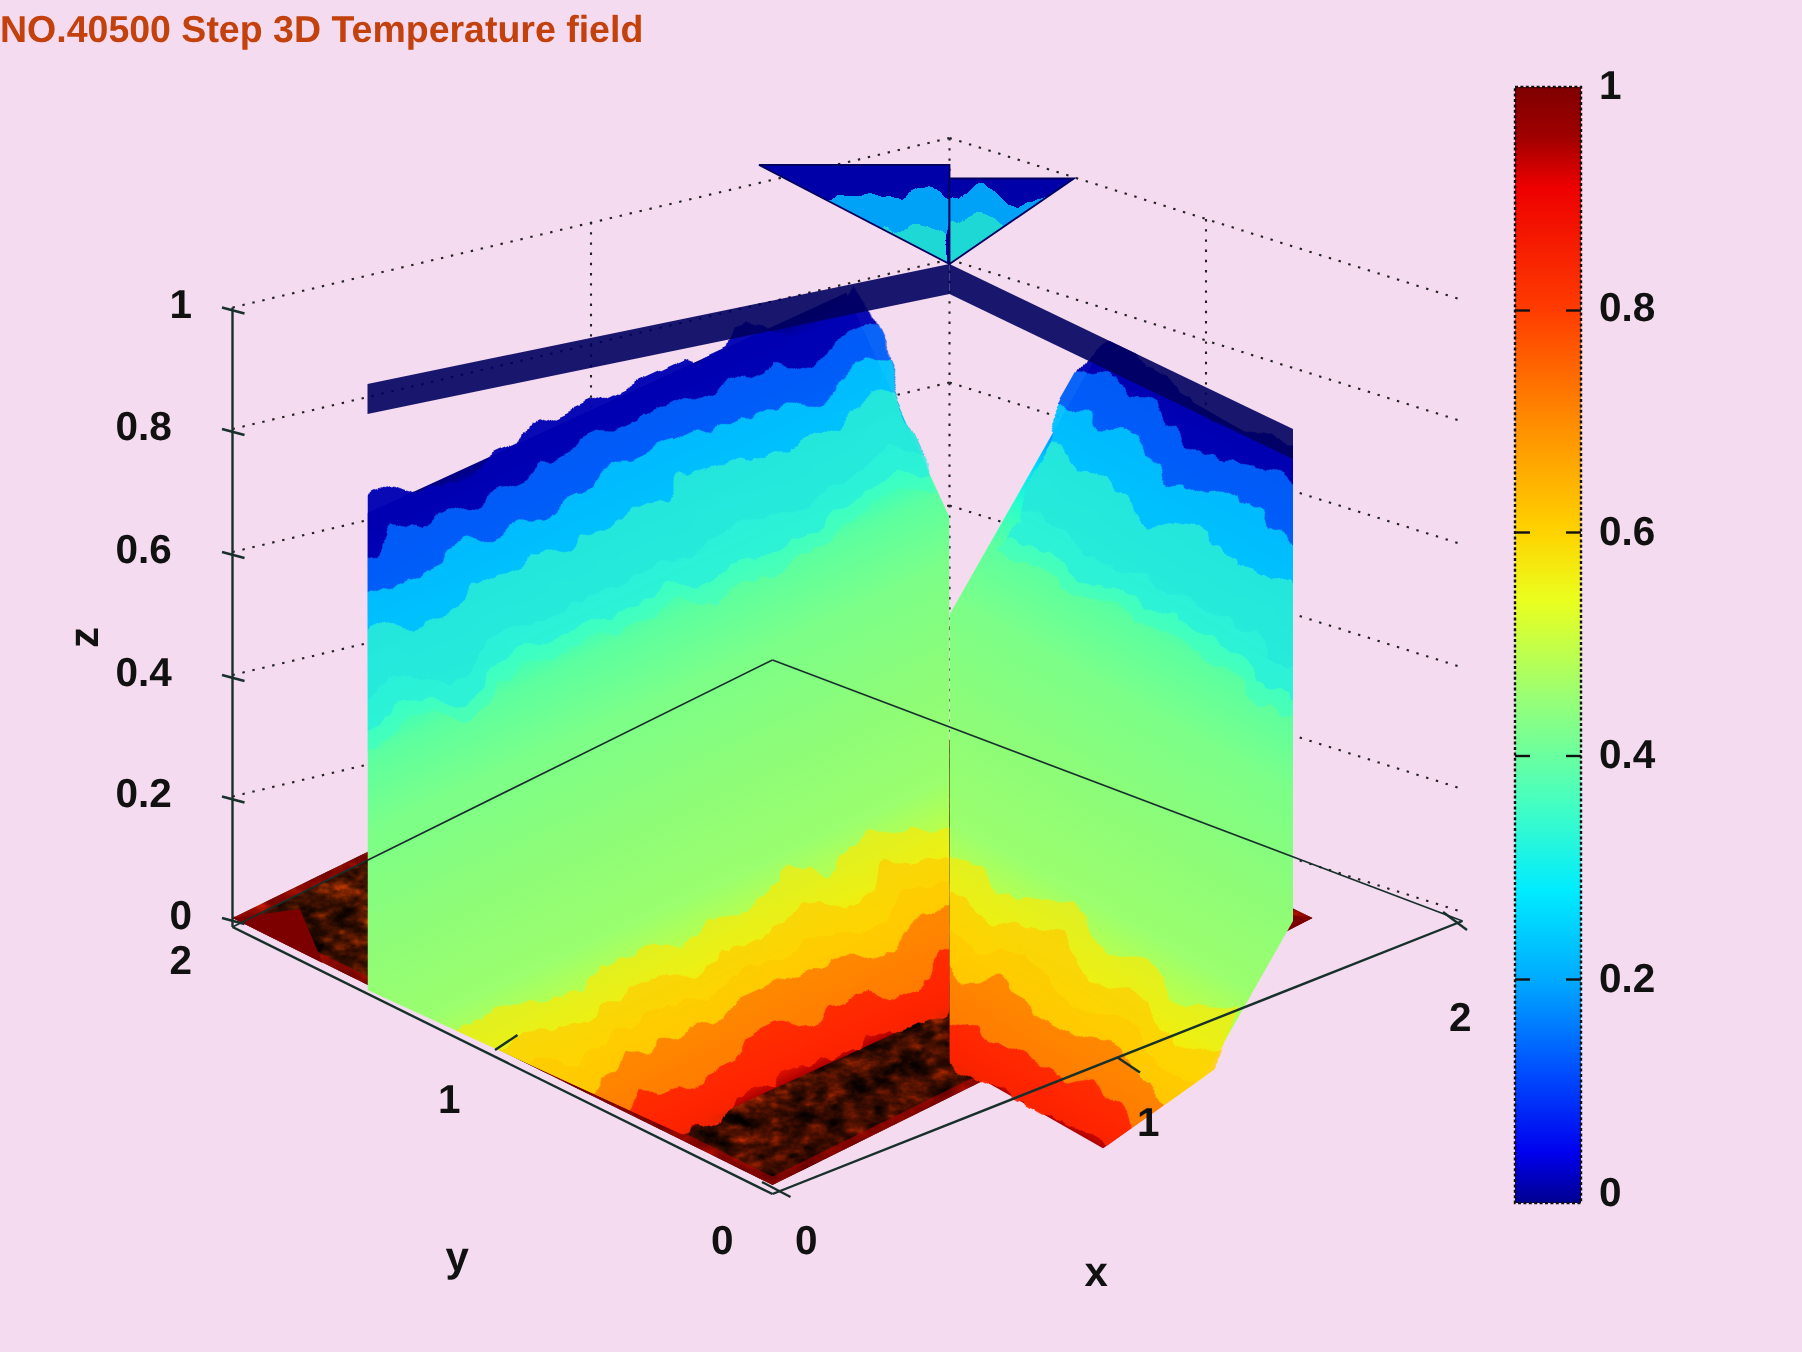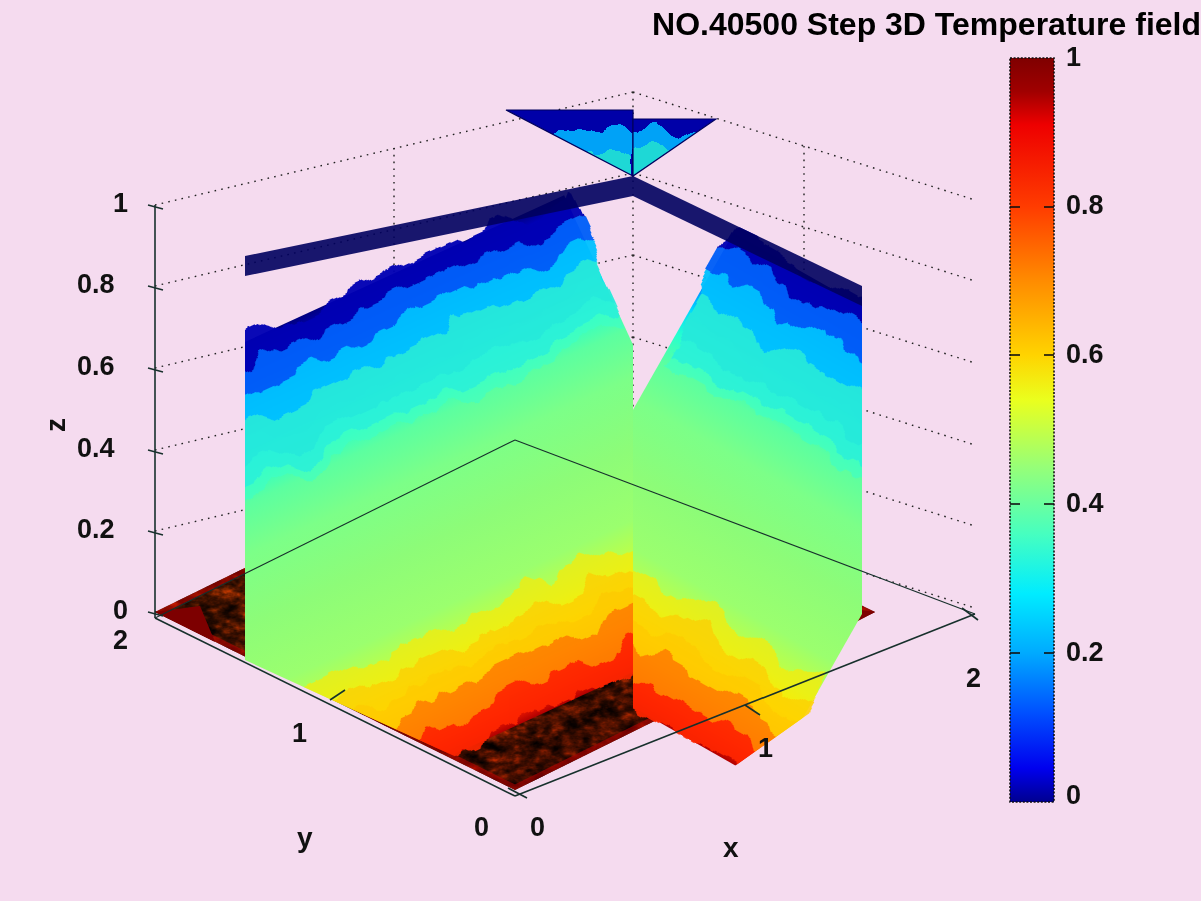--- a/index.html
+++ b/index.html
@@ -4,22 +4,22 @@
 <style>
   html,body{margin:0;padding:0;}
   body{
     width:1201px;height:901px;overflow:hidden;
     background:#f5dbef;
     font-family:"Liberation Sans",sans-serif;
   }
   #root{position:relative;width:1201px;height:901px;background:#f5dbef;}
   #plotsvg{position:absolute;left:0;top:0;width:1201px;height:901px;}
   .ttl{
-    position:absolute;left:0;top:6px;width:1201px;text-align:right;
-    font-size:32px;font-weight:bold;color:#000000;letter-spacing:0px;
+    position:absolute;left:0;top:6px;width:1201px;text-align:left;
+    font-size:25px;font-weight:bold;color:#c2410c;letter-spacing:0px;
   }
   .tk{position:absolute;font-size:27px;font-weight:bold;color:#111;white-space:nowrap;}
   .axlbl{position:absolute;font-size:28px;font-weight:bold;color:#111;}
   .zlbl{position:absolute;font-size:28px;font-weight:bold;color:#111;
         transform:rotate(-90deg);transform-origin:left top;}
   .cbtk{position:absolute;font-size:27px;font-weight:bold;color:#111;}
 </style>
 </head>
 <body>
 

